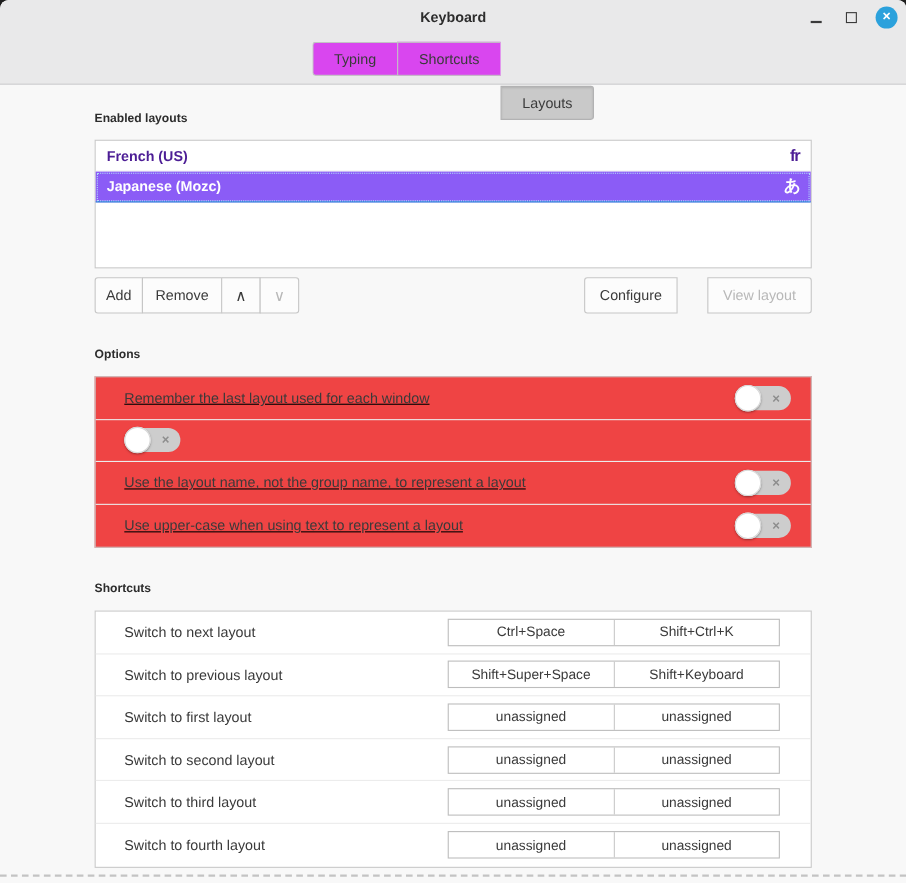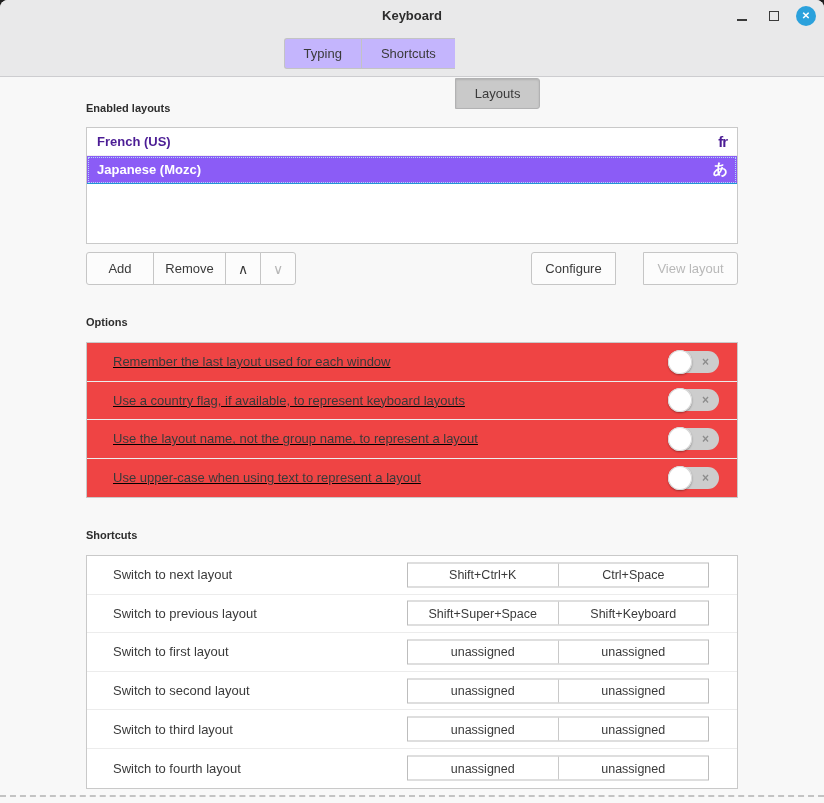--- a/index.html
+++ b/index.html
@@ -17,21 +17,21 @@
                   display:flex; align-items:center; gap:12px; }
   .wc { width:20px; height:20px; display:flex; align-items:center; justify-content:center;
         cursor:default; background:none; border:none; }
   .min-glyph { display:block; width:10px; height:1.5px; background:#3a3a3a; margin-top:8px; }
   .max-glyph { display:block; width:10px; height:10px; border:1.5px solid #3a3a3a; background:transparent; }
   .close { width:20px; height:20px; border-radius:50%; background:#2ba1dc; }
   .close span { color:#fff; font-size:10px; font-weight:bold; line-height:1; }
 
   .tabsbar { position:absolute; top:38px; left:0; width:100%;
              display:flex; justify-content:center; }
-  .tab { height:31px; background:#c4b5fd; border:1px solid #c3c3c4; border-right:none;
+  .tab { height:31px; background:#d946ef; border:1px solid #c3c3c4; border-right:none;
          font-family:inherit; font-size:13px; color:#3a3a3a; padding:0 19px;
          display:flex; align-items:center; cursor:default; }
   .tab:first-child { border-radius:3px 0 0 3px; }
   .tab:last-child  { border-right:1px solid #b2b2b3; border-radius:0 3px 3px 0; }
   .tab.active { background:#c9c9c9; border-color:#b2b2b3; box-shadow:inset 0 1px 2px rgba(0,0,0,.12);margin-top:40px; }
 
   
   .section-label { position:absolute; left:86px; font-size:11px; font-weight:bold; color:#2d2d2d; }
   #lbl-enabled   { top:102px; }
   #lbl-options   { top:316px; }
@@ -49,21 +49,21 @@
 
   
   .btngroup { position:absolute; top:252px; display:flex; }
   .btngroup.left  { left:86px; }
   .btngroup.right { right:86px;gap:28px; }
   .btn { height:33px; background:#fcfcfc; border:1px solid #c6c6c6; margin-left:-1px;
          font-family:inherit; font-size:13px; color:#3a3a3a;
          display:flex; align-items:center; justify-content:center; cursor:default; }
   .btngroup .btn:first-child { margin-left:0; border-radius:3px 0 0 3px; }
   .btngroup .btn:last-child  { border-radius:0 3px 3px 0; }
-  .btn.w-add{width:68px;} .btn.w-remove{width:73px;} .btn.w-arrow{width:36px;}
+  .btn.w-add{width:44px;} .btn.w-remove{width:73px;} .btn.w-arrow{width:36px;}
   .btn.w-configure{width:85px;} .btn.w-view{width:95px;}
   .btn .chev { font-size:14px; line-height:1; }
   .btn.disabled { color:#b8b8b8; }
 
   
   .optionsbox { position:absolute; left:86px; top:342px; width:652px; height:156px;
                 background:#ef4444; border:1px solid #c9c9c9;text-decoration:underline; }
   .orow { height:38.5px; display:flex; align-items:center; justify-content:space-between;
           padding:0 18px 0 26px; border-bottom:1px solid #ececec;
           font-size:13px; color:#3a3a3a; }
@@ -153,21 +153,20 @@
 
   <div class="optionsbox">
     <div class="orow">
       <span>Remember the last layout used for each window</span>
       <div class="toggle">
         <span class="knob"></span>
         <span class="off-glyph">×</span>
       </div>
     </div>
     <div class="orow">
-      <span>Use a country flag, if available, to represent keyboard layouts</span>
       <div class="toggle">
         <span class="knob"></span>
         <span class="off-glyph">×</span>
       </div>
     </div>
     <div class="orow">
       <span>Use the layout name, not the group name, to represent a layout</span>
       <div class="toggle">
         <span class="knob"></span>
         <span class="off-glyph">×</span>
@@ -181,22 +180,22 @@
       </div>
     </div>
   </div>
 
   <div class="section-label" id="lbl-shortcuts">Shortcuts</div>
 
   <div class="shortbox">
     <div class="srow">
       <span>Switch to next layout</span>
       <div class="keygroup">
+        <button class="keycell">Ctrl+Space</button>
         <button class="keycell">Shift+Ctrl+K</button>
-        <button class="keycell">Ctrl+Space</button>
       </div>
     </div>
     <div class="srow">
       <span>Switch to previous layout</span>
       <div class="keygroup">
         <button class="keycell">Shift+Super+Space</button>
         <button class="keycell">Shift+Keyboard</button>
       </div>
     </div>
     <div class="srow">

